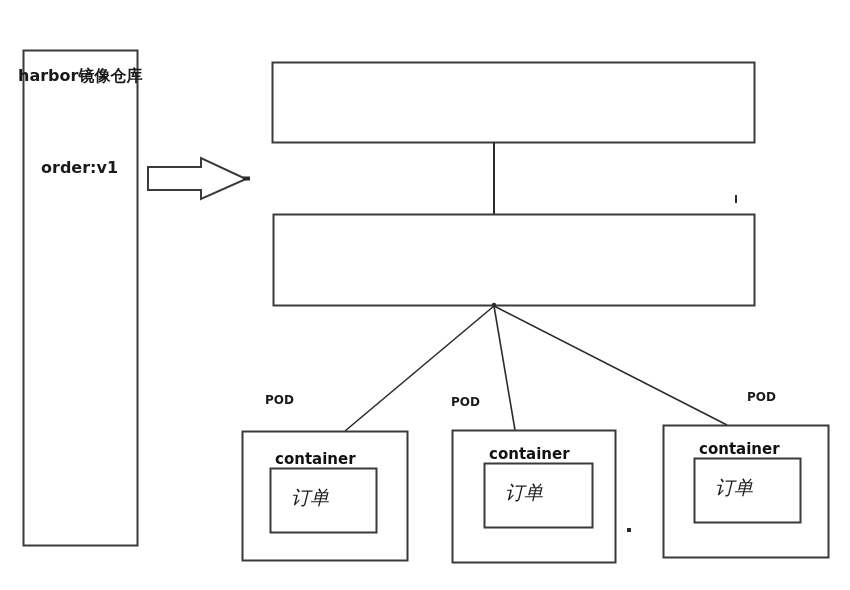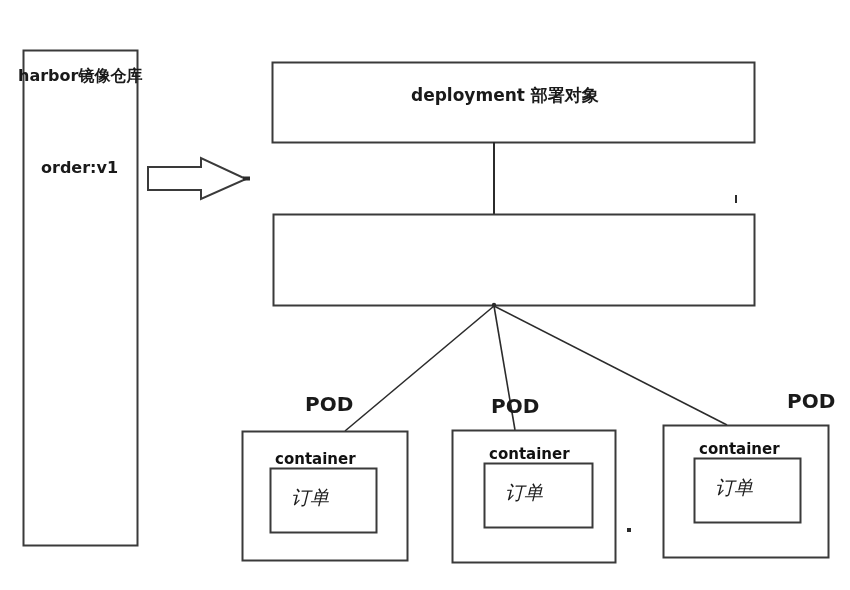--- a/index.html
+++ b/index.html
@@ -45,22 +45,21 @@
   }
   .deployment-label {
     left: 411px;
     top: 87px;
   }
   .replicaset-label {
     left: 403px;
     top: 245px;
   }
   .pod-label {
-    font-size: 20px;
-    margin-left: 40px;
+    font-size: 12px;
   }
   .pod-label-1 { left: 265px; top: 394px; }
   .pod-label-2 { left: 451px; top: 396px; }
   .pod-label-3 { left: 747px; top: 391px; }
   .container-label {
     font-size: 15px;
     color: #111111;
   }
   .container-label-1 { left: 275px; top: 452px; }
   .container-label-2 { left: 489px; top: 447px; }
@@ -109,21 +108,20 @@
     <rect x="663.5" y="425.5" width="165" height="132" fill="none" stroke="#3a3a3a" stroke-width="2"></rect>
     <rect x="694.5" y="458.5" width="106" height="64" fill="none" stroke="#3a3a3a" stroke-width="2"></rect>
 
     <rect x="627" y="528" width="4" height="4" fill="#2b2b2b"></rect>
   </svg>
 
   <div class="lbl title-label">harbor镜像仓库</div>
 
   <div class="lbl order-label">order:v1</div>
 
-  <div class="lbl box-label deployment-label">deployment    部署对象</div>
 
 
   <div class="lbl pod-label pod-label-1">POD</div>
   <div class="lbl pod-label pod-label-2">POD</div>
   <div class="lbl pod-label pod-label-3">POD</div>
 
   <div class="lbl container-label container-label-1">container</div>
   <div class="lbl container-label container-label-2">container</div>
   <div class="lbl container-label container-label-3">container</div>
 

